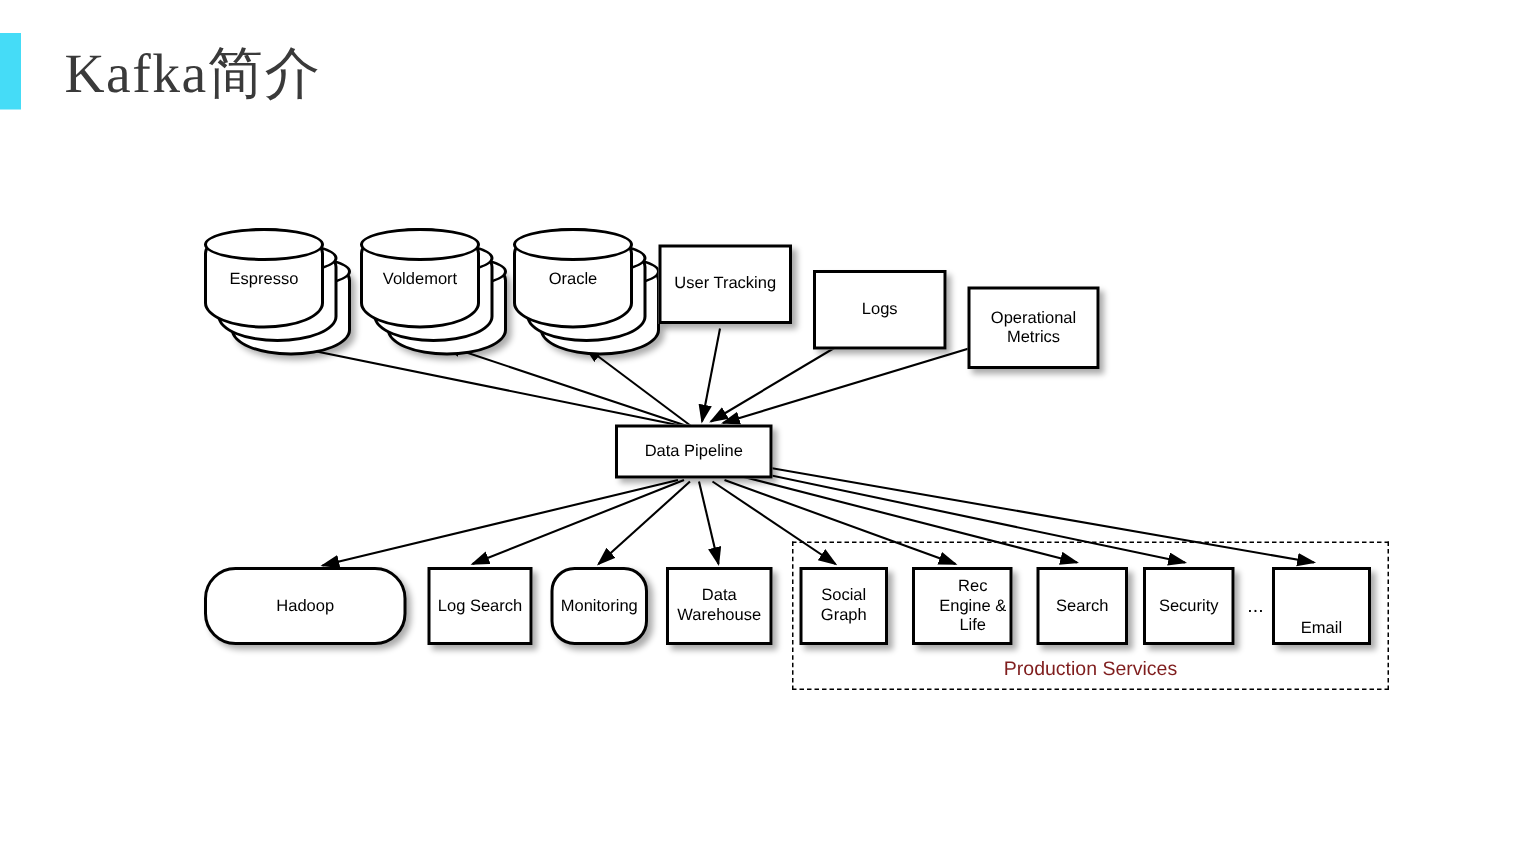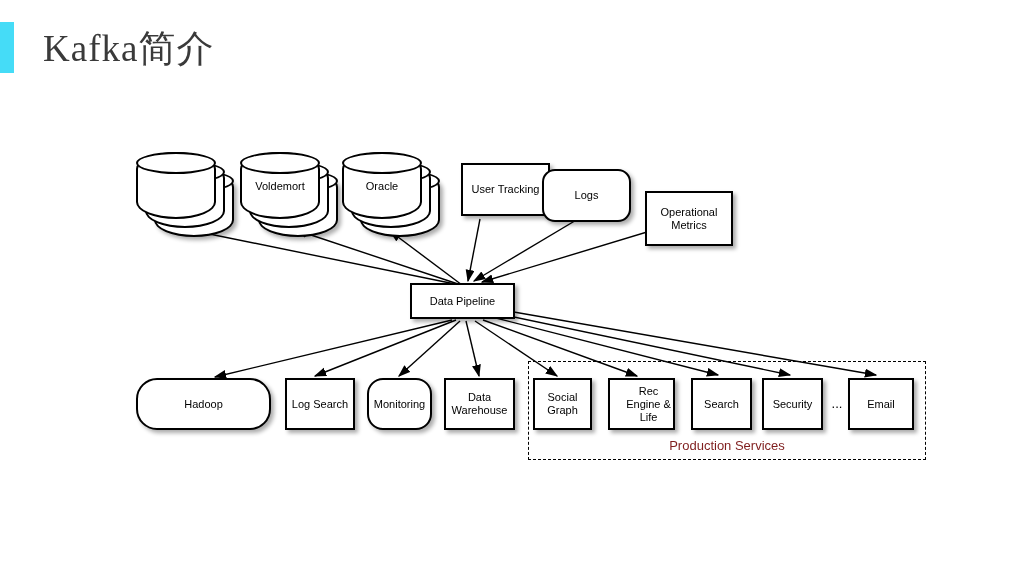--- a/index.html
+++ b/index.html
@@ -187,40 +187,41 @@
         <path d="M492,317 L718,375"></path>
         <path d="M500,314 L790,375"></path>
         <path d="M508,311 L876,375"></path>
       </g>
     </svg>
 
     <div class="dbstack" style="left:136px; top:152px; width:100px; height:86px;">
       <div class="cyl back2"></div>
       <div class="cyl back1"></div>
       <div class="cyl front"></div>
+      <div class="dblabel">Espresso</div>
     </div>
 
     <div class="dbstack" style="left:240px; top:152px; width:100px; height:86px;">
       <div class="cyl back2"></div>
       <div class="cyl back1"></div>
       <div class="cyl front"></div>
       <div class="dblabel">Voldemort</div>
     </div>
 
     <div class="dbstack" style="left:342px; top:152px; width:100px; height:86px;">
       <div class="cyl back2"></div>
       <div class="cyl back1"></div>
       <div class="cyl front"></div>
       <div class="dblabel">Oracle</div>
     </div>
 
-    <div class="node" style="left:439px; top:163px; width:89px; height:53px;margin-left:22px;">
+    <div class="node" style="left:439px; top:163px; width:89px; height:53px;">
       <span class="lbl">User Tracking</span>
     </div>
-    <div class="node" style="left:542px; top:169px; width:89px; height:53px;border-radius:13px;">
+    <div class="node" style="left:542px; top:180px; width:89px; height:53px;">
       <span class="lbl">Logs</span>
     </div>
     <div class="node" style="left:645px; top:165px; width:88px; height:55px;margin-top:26px;">
       <span class="lbl">Operational Metrics</span>
     </div>
 
     <div class="node" style="left:410px; top:283px; width:105px; height:36px;">
       <span class="lbl">Data Pipeline</span>
     </div>
 
@@ -246,18 +247,18 @@
     </div>
     <div class="node" style="left:608px; top:378px; width:67px; height:52px;padding-left:16px;">
       <span class="lbl">Rec Engine &amp; Life</span>
     </div>
     <div class="node" style="left:691px; top:378px; width:61px; height:52px;">
       <span class="lbl">Search</span>
     </div>
     <div class="node" style="left:762px; top:378px; width:61px; height:52px;">
       <span class="lbl">Security</span>
     </div>
-    <div class="node" style="left:848px; top:378px; width:66px; height:52px;">
+    <div class="node" style="left:848px; top:378px; width:66px; height:52px;align-items:flex-end;">
       <span class="lbl">Email</span>
     </div>
 
   </div>
 </div>
 
 </body></html>

